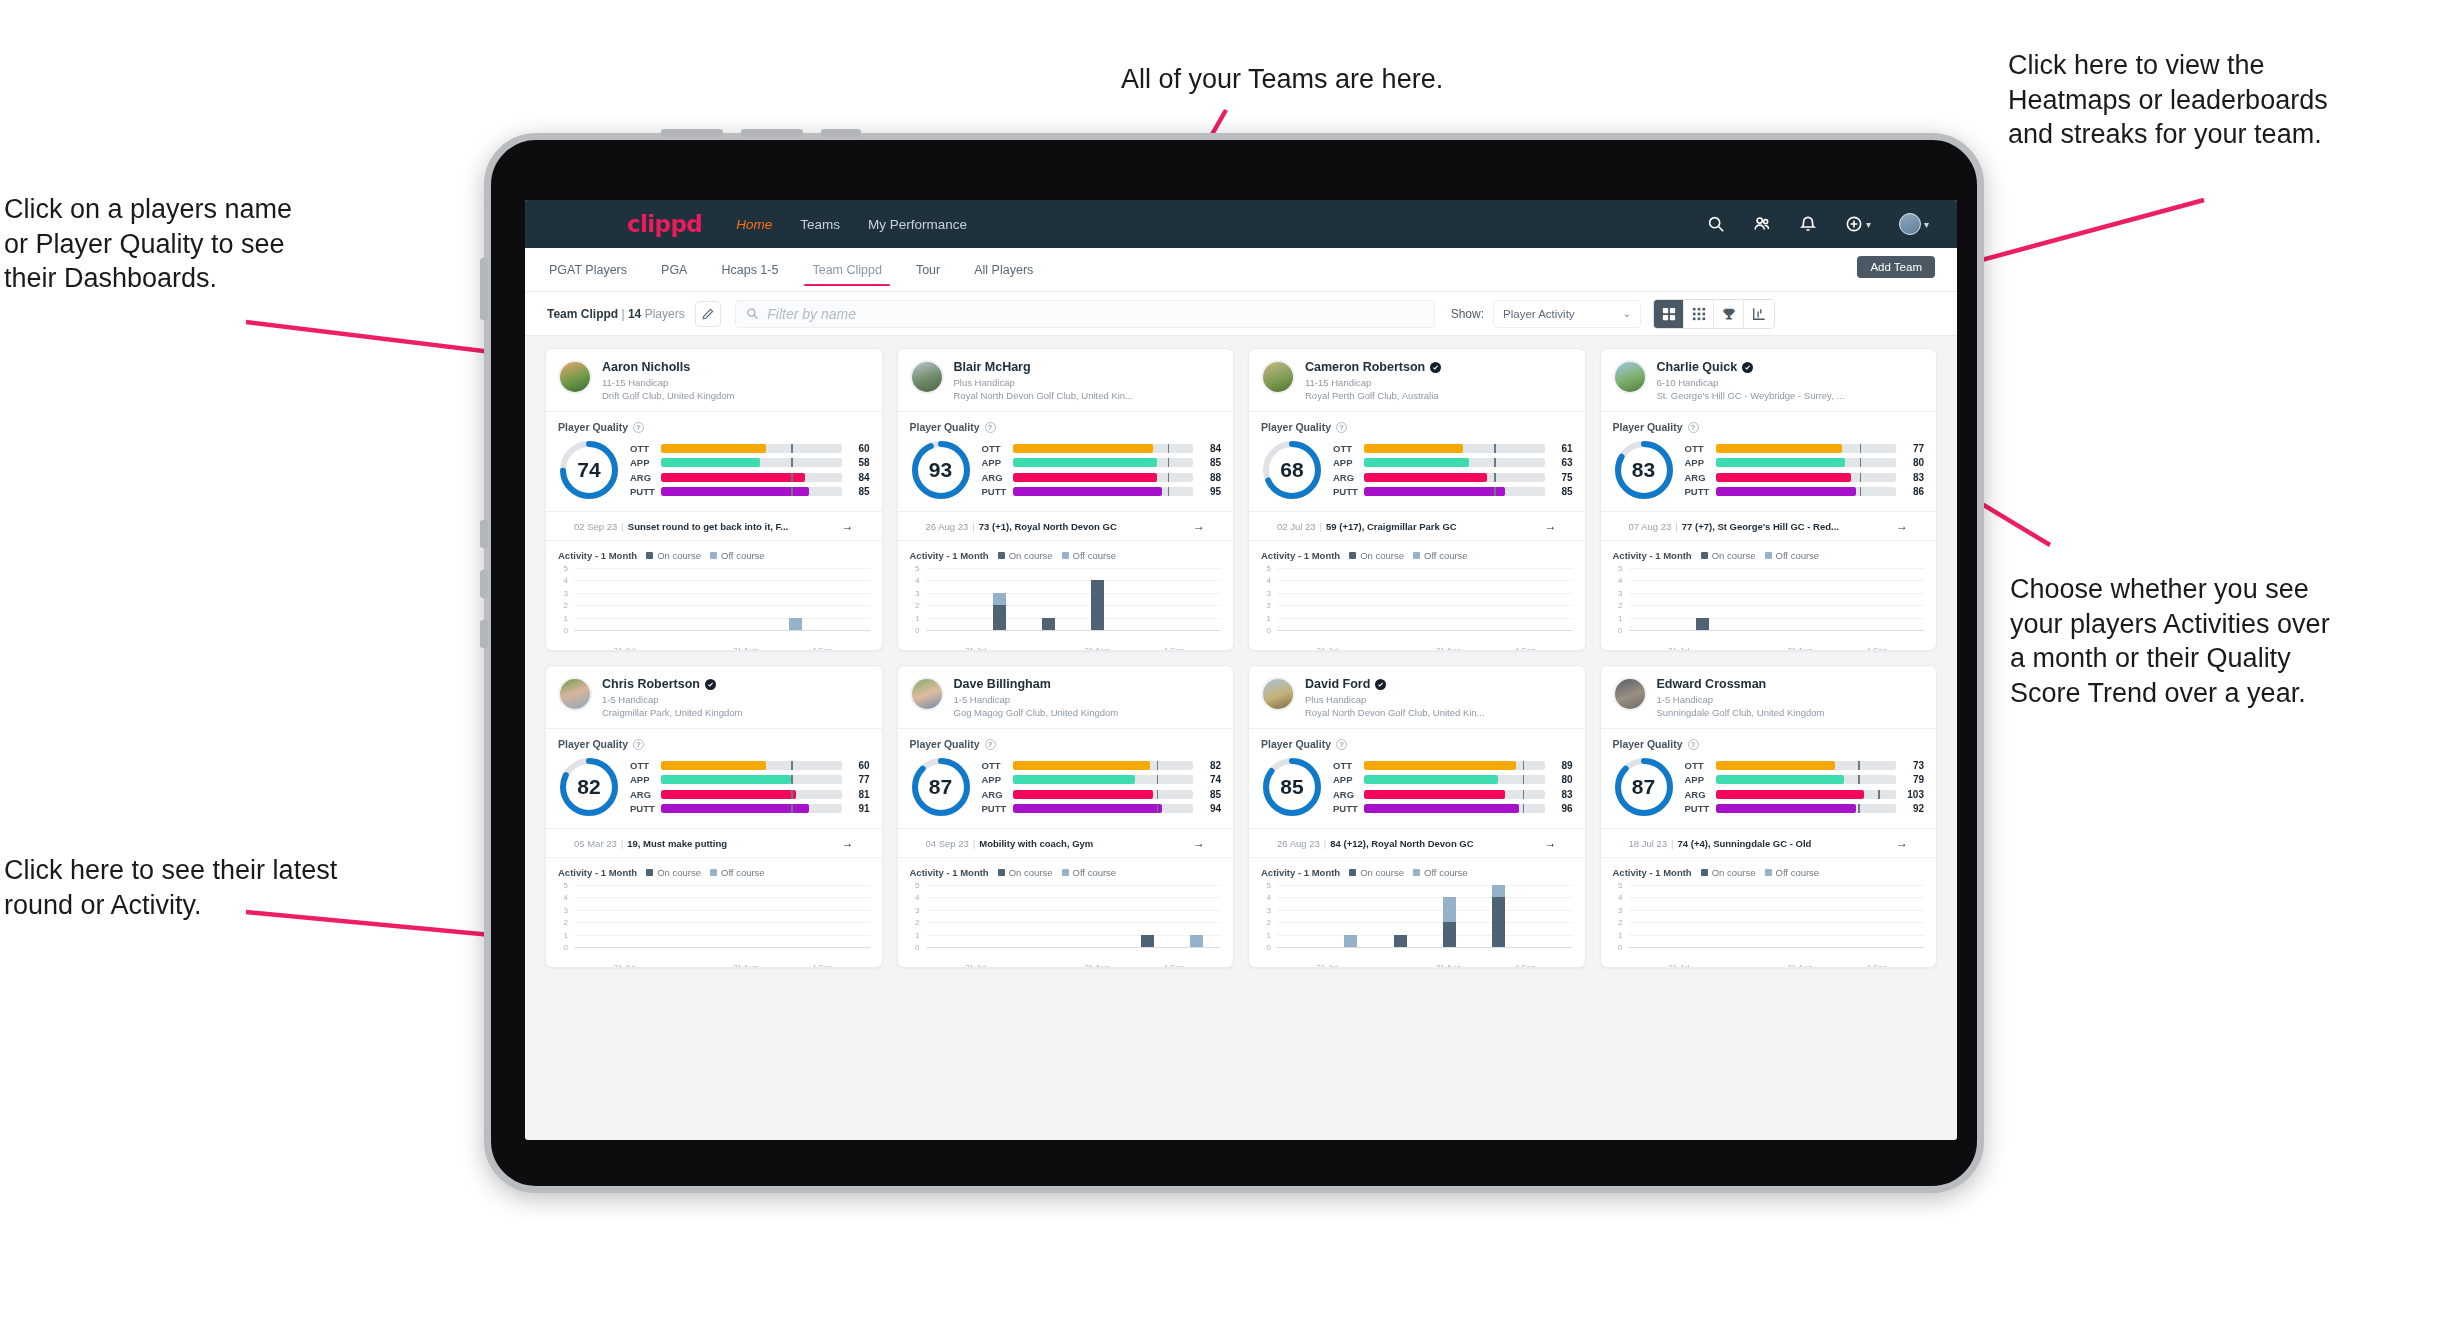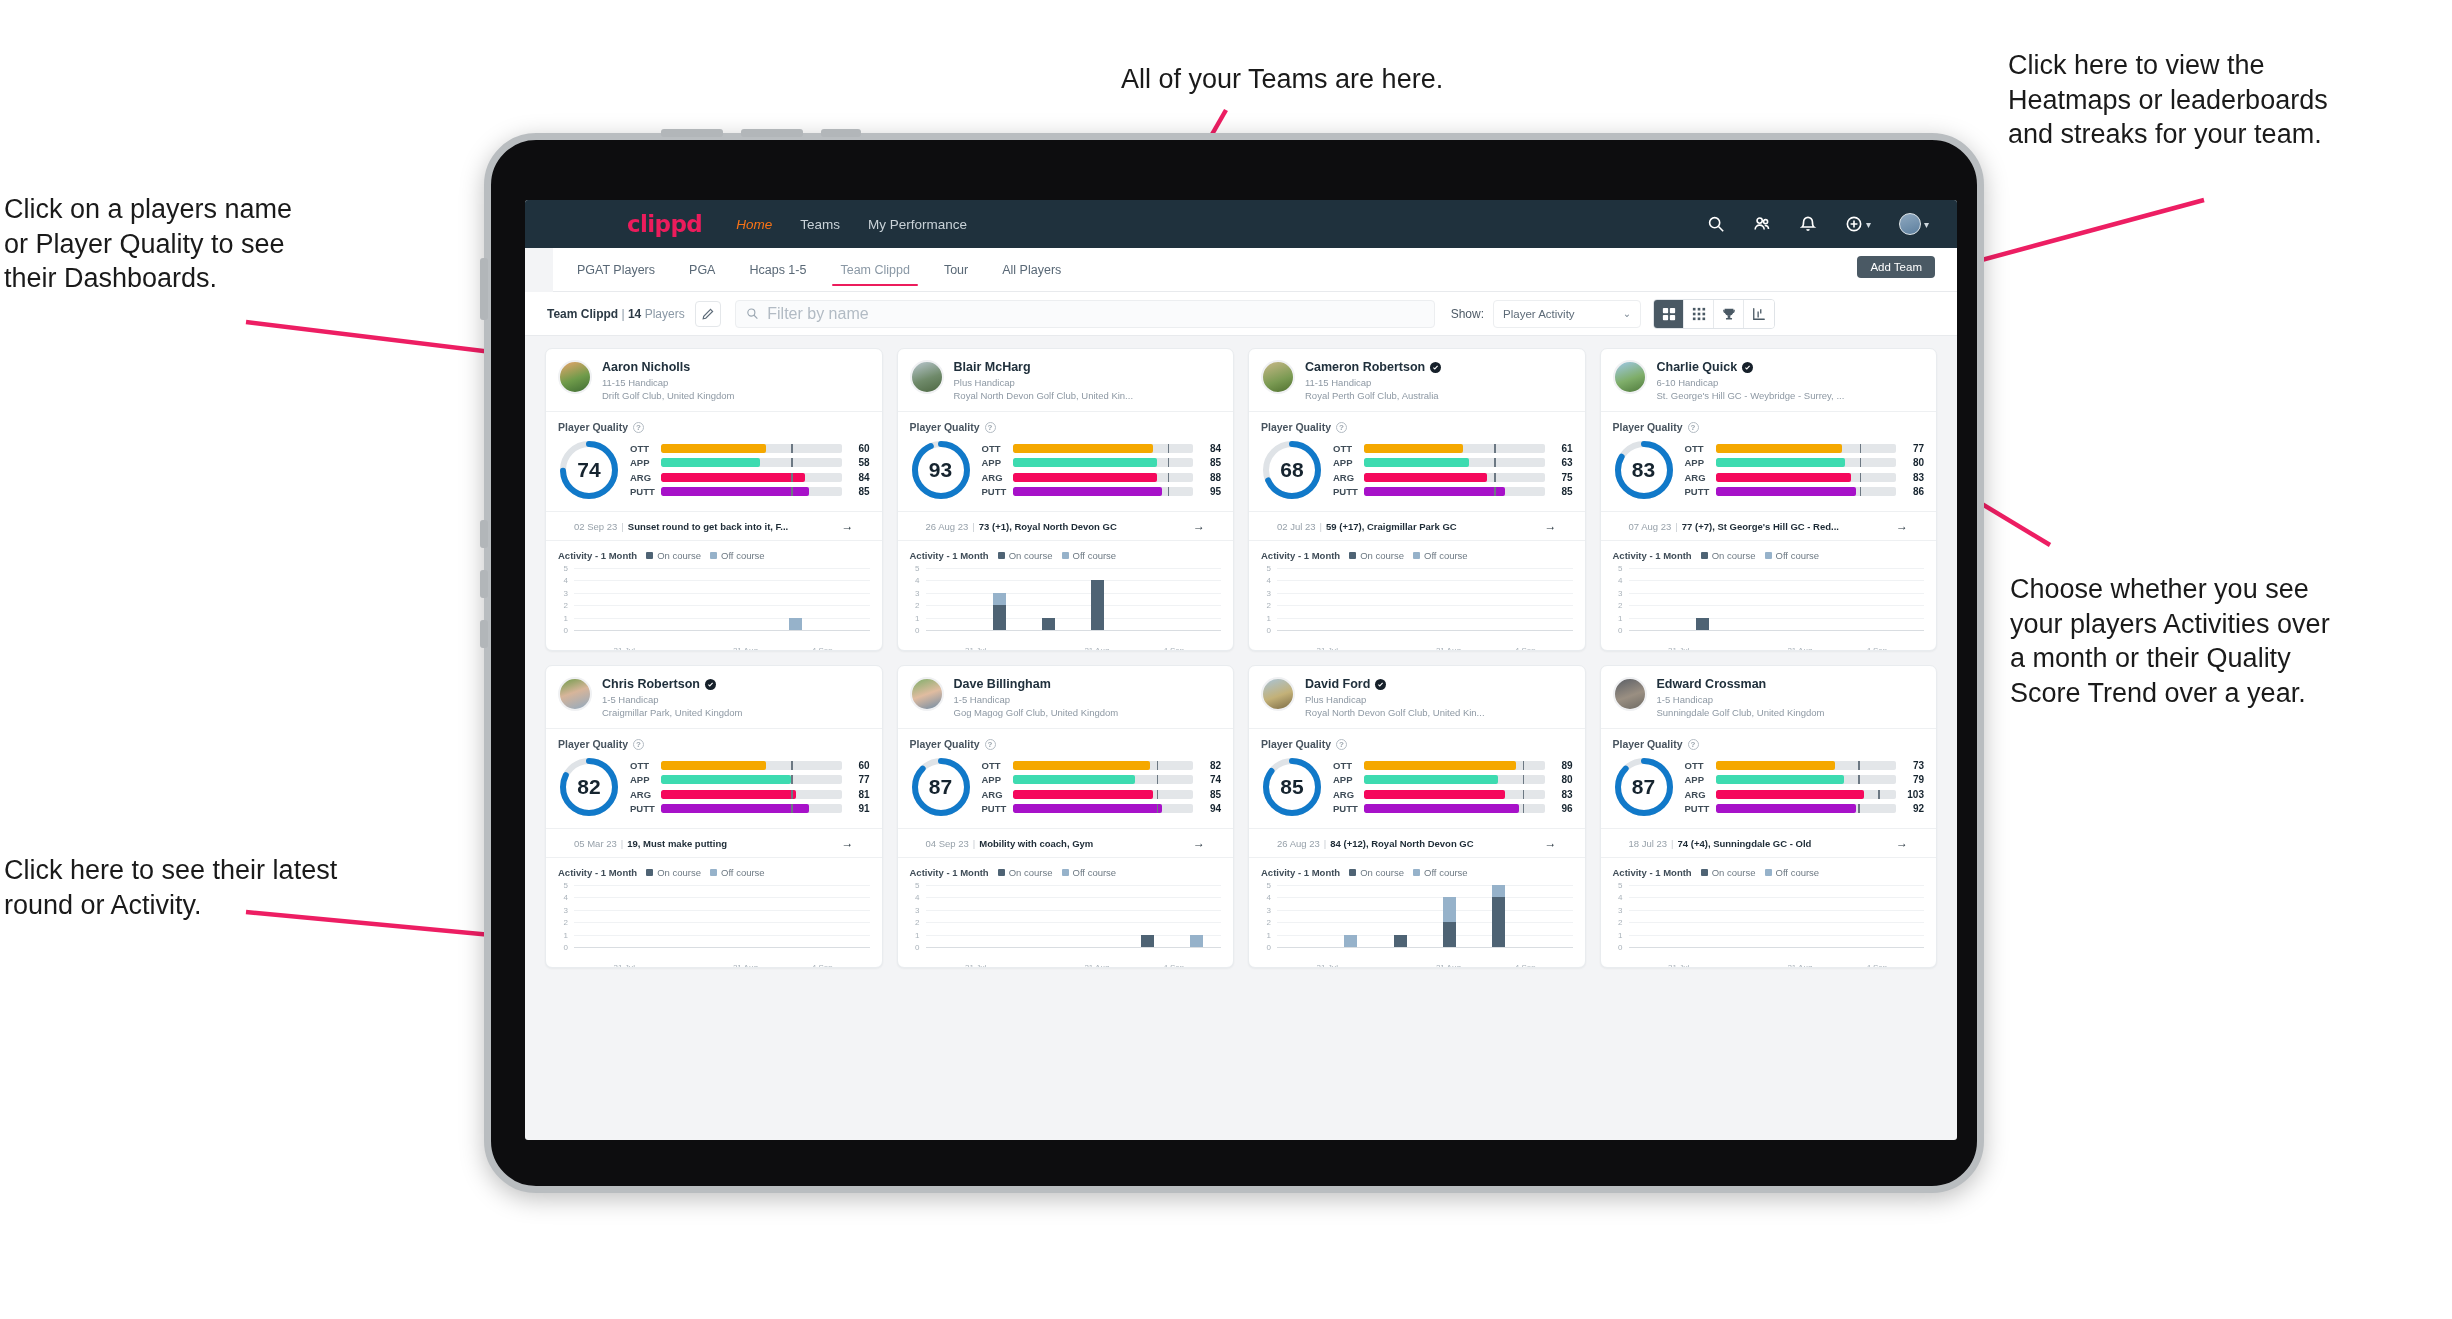--- a/index.html
+++ b/index.html
@@ -74,21 +74,20 @@
   }
   .caret { color:#cfd8de; font-size: 10px; margin-left: 3px; }
   .nav-grp { display:flex; align-items:center; }
 
   
   .tabbar {
     height: 44px; background: #ffffff;
     display: flex; align-items: center;
     padding: 0 22px; position: relative;
     border-bottom: 1px solid #e8eaed;
-    margin-left: 28px;
   }
   .tab {
     font-size: 12.5px; color: #596876; margin-right: 30px;
     padding: 12px 2px 11px; position: relative; cursor: pointer; white-space: nowrap;
   }
   .tab.active { color: #8a98a5; }
   .tab.active:after {
     content: ""; position: absolute; left: -6px; right: -6px; bottom: 2px;
     height: 2.5px; background: #ec1c5c; border-radius: 2px;
   }
@@ -114,22 +113,23 @@
   }
   .edit-btn svg { width: 12px; height: 12px; stroke: #5d6b78; fill: none; stroke-width: 1.6; }
   .searchwrap {
     flex: 1; margin-left: 14px; margin-right: 16px; height: 28px;
     background: #fafbfc; border: 1px solid #eceef0; border-radius: 4px;
     display: flex; align-items: center; padding: 0 10px; max-width: 700px;
   }
   .searchwrap svg { width: 13px; height: 13px; stroke: #9aa6b1; fill: none; stroke-width: 1.8; }
   .searchwrap input {
     border: none; outline: none; background: transparent; margin-left: 9px;
-    font-size: 16px; color: #5d6b78; width: 100%;
+    font-size: 14px; color: #5d6b78; width: 100%;
     font-family: "Liberation Sans", sans-serif;
+    font-style: italic;
   }
   .searchwrap input::placeholder { color: #b2bbc4; }
   .show-label { font-size: 12px; color: #4d5a66; margin-right: 9px; white-space: nowrap; }
   .select {
     width: 148px; height: 28px; border: 1px solid #eceef0; background: #fff;
     border-radius: 4px; display: flex; align-items: center; padding: 0 9px;
     font-size: 11.5px; color: #5d6b78; cursor: pointer;
   }
   .select .sel-caret { margin-left: auto; color: #7b8793; font-size: 10px; }
   .viewtoggle { display: flex; margin-left: 12px; border: 1px solid #dfe3e7; border-radius: 4px; overflow: hidden; }

